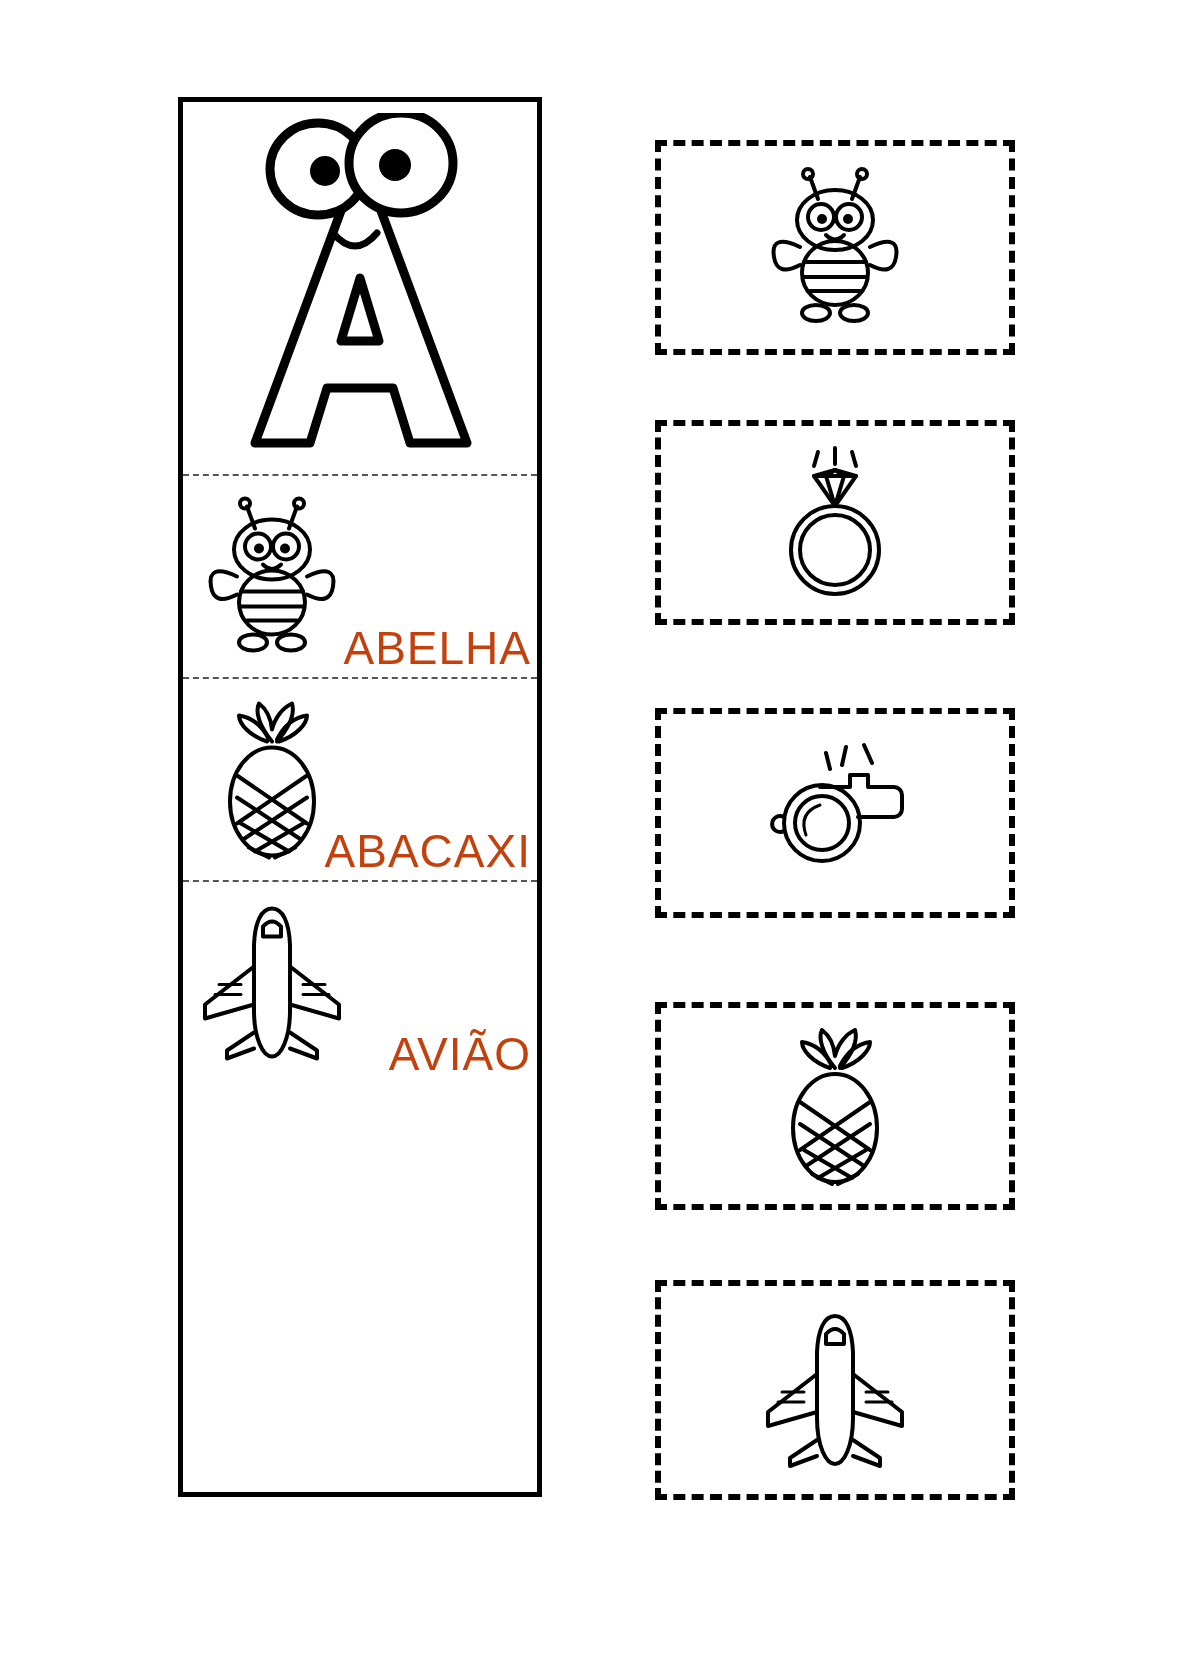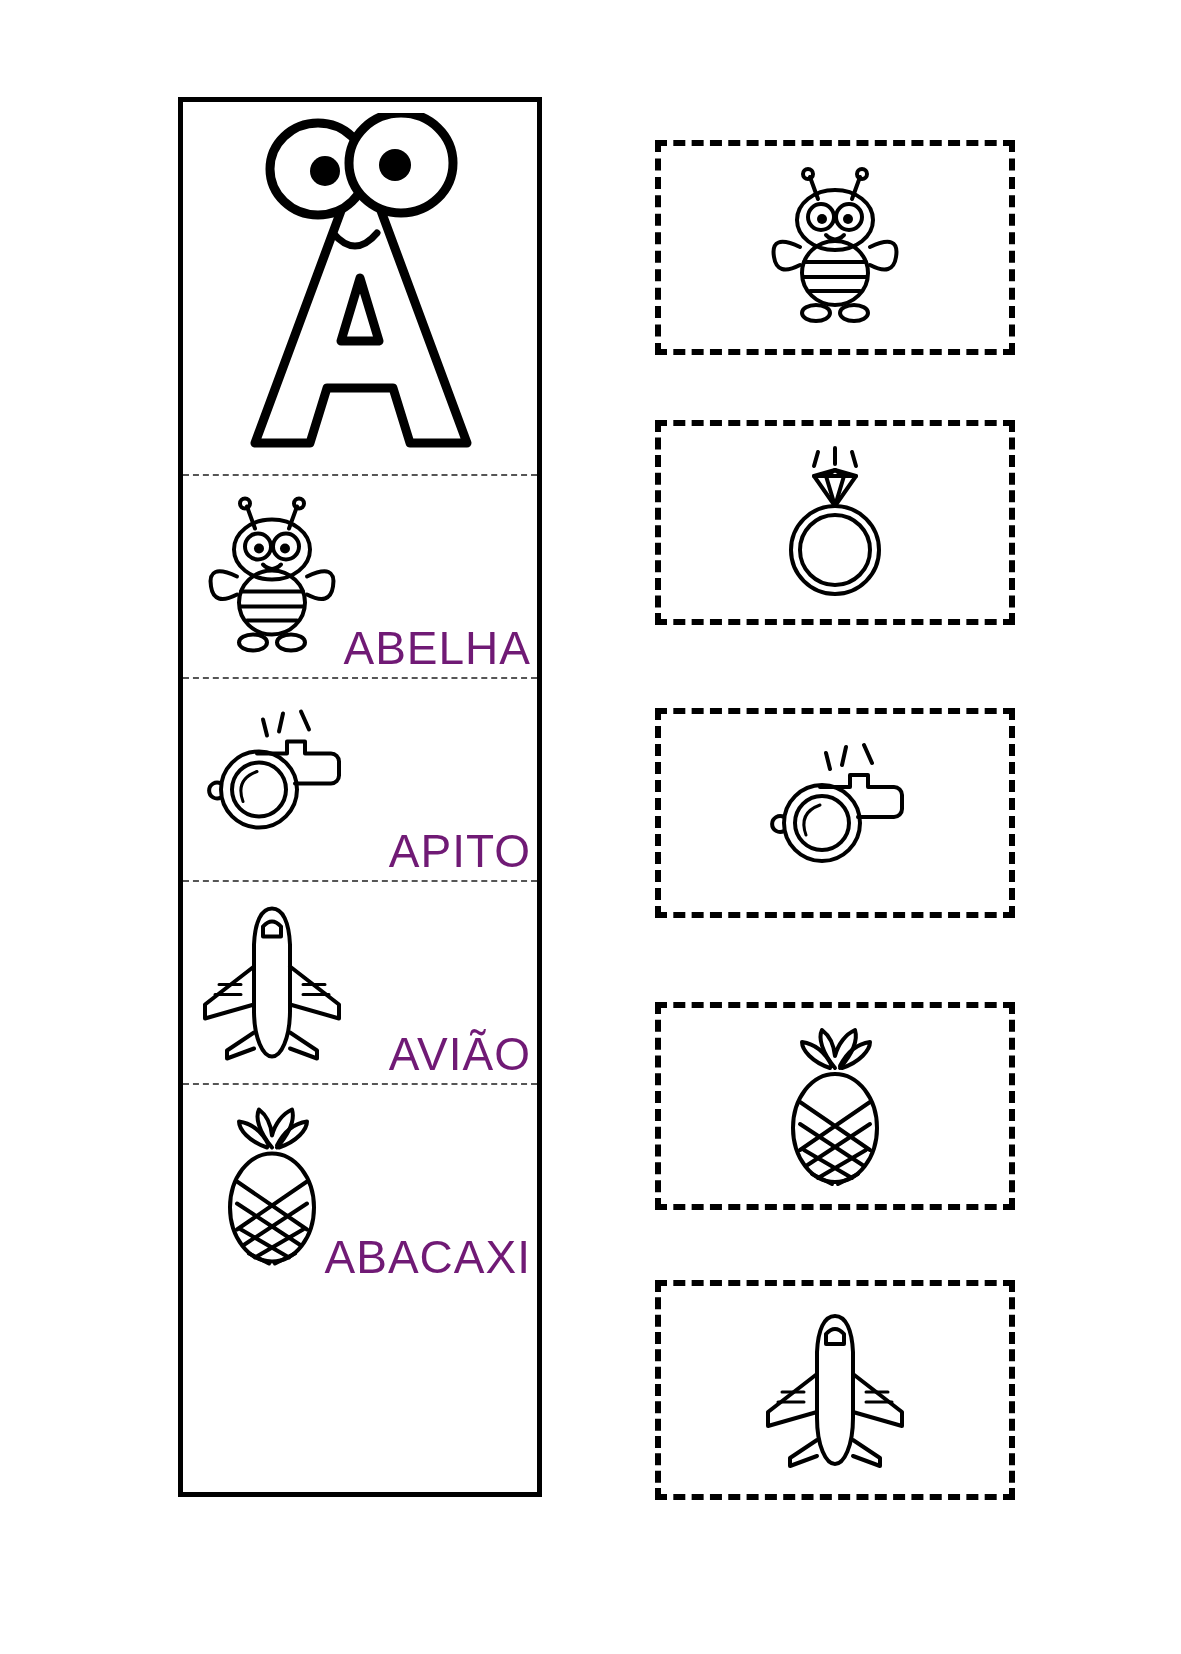--- a/index.html
+++ b/index.html
@@ -49,21 +49,21 @@
     height: 165px;
   }
   .row-art svg { width: 100%; height: 100%; display: block; }
 
   .row-word {
     position: absolute;
     right: 6px;
     bottom: 6px;
     font-size: 46px;
     letter-spacing: 1px;
-    color: #701a75;
+    color: #c2410c;
     line-height: 1;
     white-space: nowrap;
   }
 
   .letter-art {
     position: absolute;
     left: 50%;
     top: 50%;
     transform: translate(-50%, -50%);
     width: 310px;
@@ -140,60 +140,47 @@
         <path d="M40 82 q-30 -14 -26 10 q3 20 26 8"></path>
         <path d="M110 82 q30 -14 26 10 q-3 20 -26 8"></path>
         <ellipse cx="56" cy="148" rx="14" ry="8"></ellipse>
         <ellipse cx="94" cy="148" rx="14" ry="8"></ellipse>
       </svg>
     </div>
     <div class="row-word">ABELHA</div>
   </div>
 
 
+
   <div class="strip-row word-row">
     <div class="row-art">
       <svg viewBox="0 0 150 165" xmlns="http://www.w3.org/2000/svg" fill="none" stroke="#000" stroke-width="4" stroke-linecap="round" stroke-linejoin="round">
-        <path d="M86 16 L82 34 M104 14 L112 32 M66 22 L70 38"></path>
-        <path d="M60 56 h30 v-12 h18 v12 h26 a8 8 0 0 1 8 8 v14 a8 8 0 0 1 -8 8 h-36"></path>
-        <circle cx="62" cy="92" r="38"></circle>
-        <circle cx="62" cy="92" r="27"></circle>
-        <path d="M24 86 a8 8 0 1 0 0 14"></path>
-        <path d="M46 104 q-8 -22 14 -30" stroke-width="3"></path>
-      </svg>
-    </div>
-    <div class="row-word">APITO</div>
+        <path d="M75 44 C62 28 58 14 62 6 C70 12 74 22 75 32 C78 20 86 10 95 6 C98 16 92 30 80 44"></path>
+        <path d="M70 44 C52 38 42 26 42 18 C56 20 66 30 72 42"></path>
+        <path d="M82 44 C100 38 110 26 110 18 C96 20 86 30 80 42"></path>
+        <ellipse cx="75" cy="104" rx="42" ry="54"></ellipse>
+        <path d="M40 78 L110 126 M40 100 L104 142 M44 126 L92 154 M52 150 L72 160 M110 78 L40 126 M110 100 L46 142 M106 126 L58 154 M98 150 L78 160"></path>
+      </svg>
+    </div>
+    <div class="row-word">ABACAXI</div>
   </div>
 
   <div class="strip-row word-row">
     <div class="row-art">
       <svg viewBox="0 0 150 165" xmlns="http://www.w3.org/2000/svg" fill="none" stroke="#000" stroke-width="4" stroke-linecap="round" stroke-linejoin="round">
         <path d="M75 8 C64 8 58 22 57 44 L57 110 C57 138 66 156 75 156 C84 156 93 138 93 110 L93 44 C92 22 86 8 75 8 Z"></path>
         <path d="M66 26 q9 -10 18 0 v10 h-18 z"></path>
         <path d="M57 66 L8 104 L8 118 L57 104"></path>
         <path d="M93 66 L142 104 L142 118 L93 104"></path>
         <path d="M57 132 L30 150 L30 158 L57 148"></path>
         <path d="M93 132 L120 150 L120 158 L93 148"></path>
         <path d="M44 84 h-22 M44 94 h-26 M106 84 h22 M106 94 h26" stroke-width="3"></path>
       </svg>
     </div>
     <div class="row-word">AVIÃO</div>
-  </div>
-
-  <div class="strip-row word-row">
-    <div class="row-art">
-      <svg viewBox="0 0 150 165" xmlns="http://www.w3.org/2000/svg" fill="none" stroke="#000" stroke-width="4" stroke-linecap="round" stroke-linejoin="round">
-        <path d="M75 44 C62 28 58 14 62 6 C70 12 74 22 75 32 C78 20 86 10 95 6 C98 16 92 30 80 44"></path>
-        <path d="M70 44 C52 38 42 26 42 18 C56 20 66 30 72 42"></path>
-        <path d="M82 44 C100 38 110 26 110 18 C96 20 86 30 80 42"></path>
-        <ellipse cx="75" cy="104" rx="42" ry="54"></ellipse>
-        <path d="M40 78 L110 126 M40 100 L104 142 M44 126 L92 154 M52 150 L72 160 M110 78 L40 126 M110 100 L46 142 M106 126 L58 154 M98 150 L78 160"></path>
-      </svg>
-    </div>
-    <div class="row-word">ABACAXI</div>
   </div>
 
 </div>
 
 <div id="cards-column">
 
   <div class="cut-card" id="card-bee">
     <div class="card-art">
       <svg viewBox="0 0 150 165" xmlns="http://www.w3.org/2000/svg" fill="none" stroke="#000" stroke-width="4" stroke-linecap="round" stroke-linejoin="round">
         <path d="M58 34 L50 12 M92 34 L100 12"></path>

